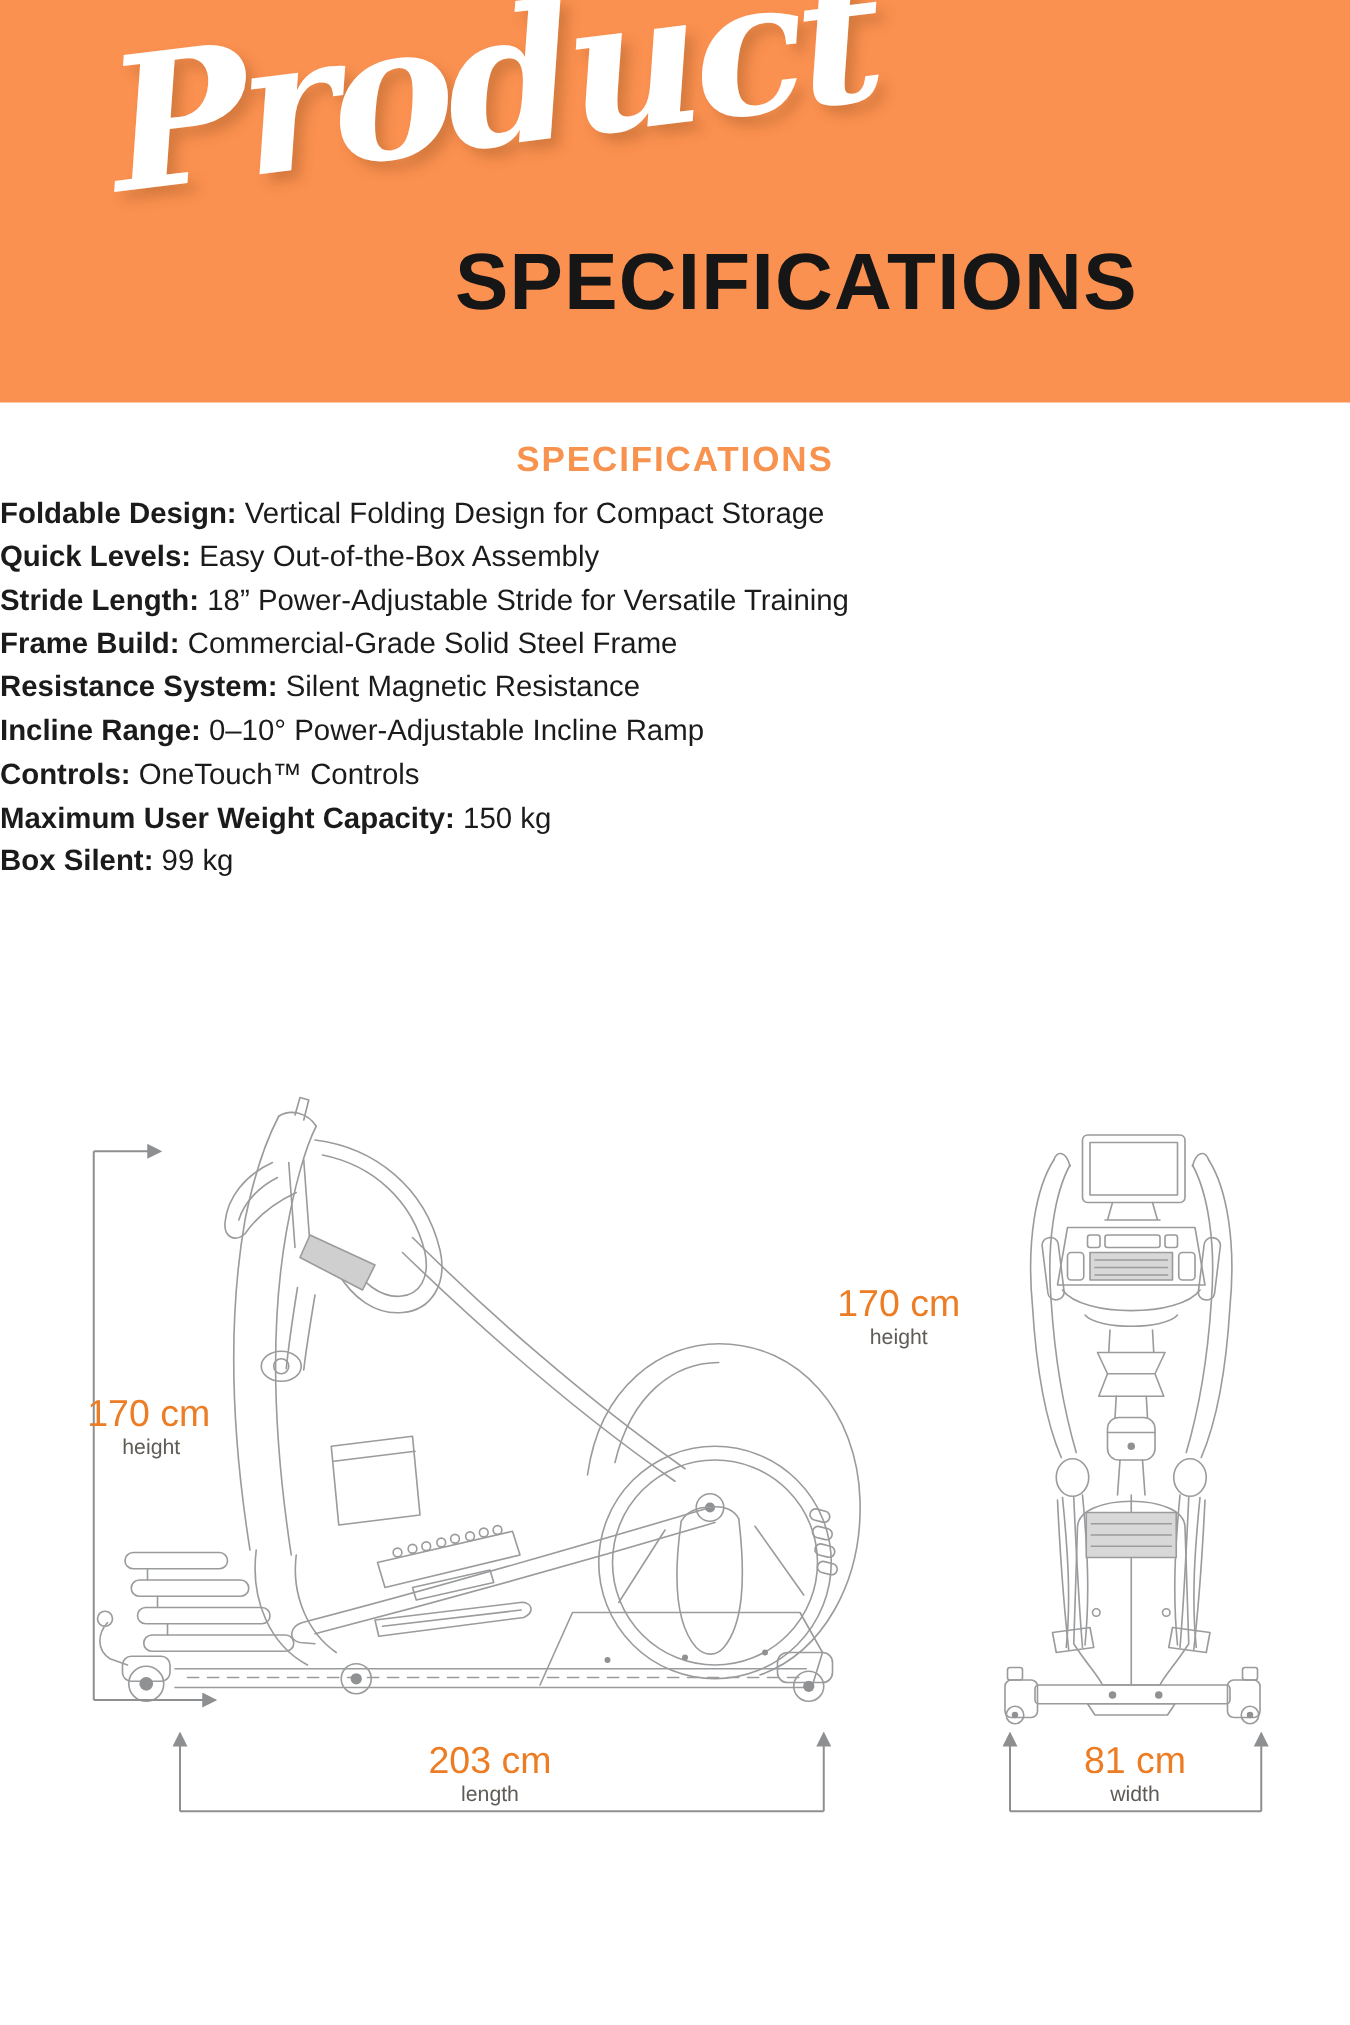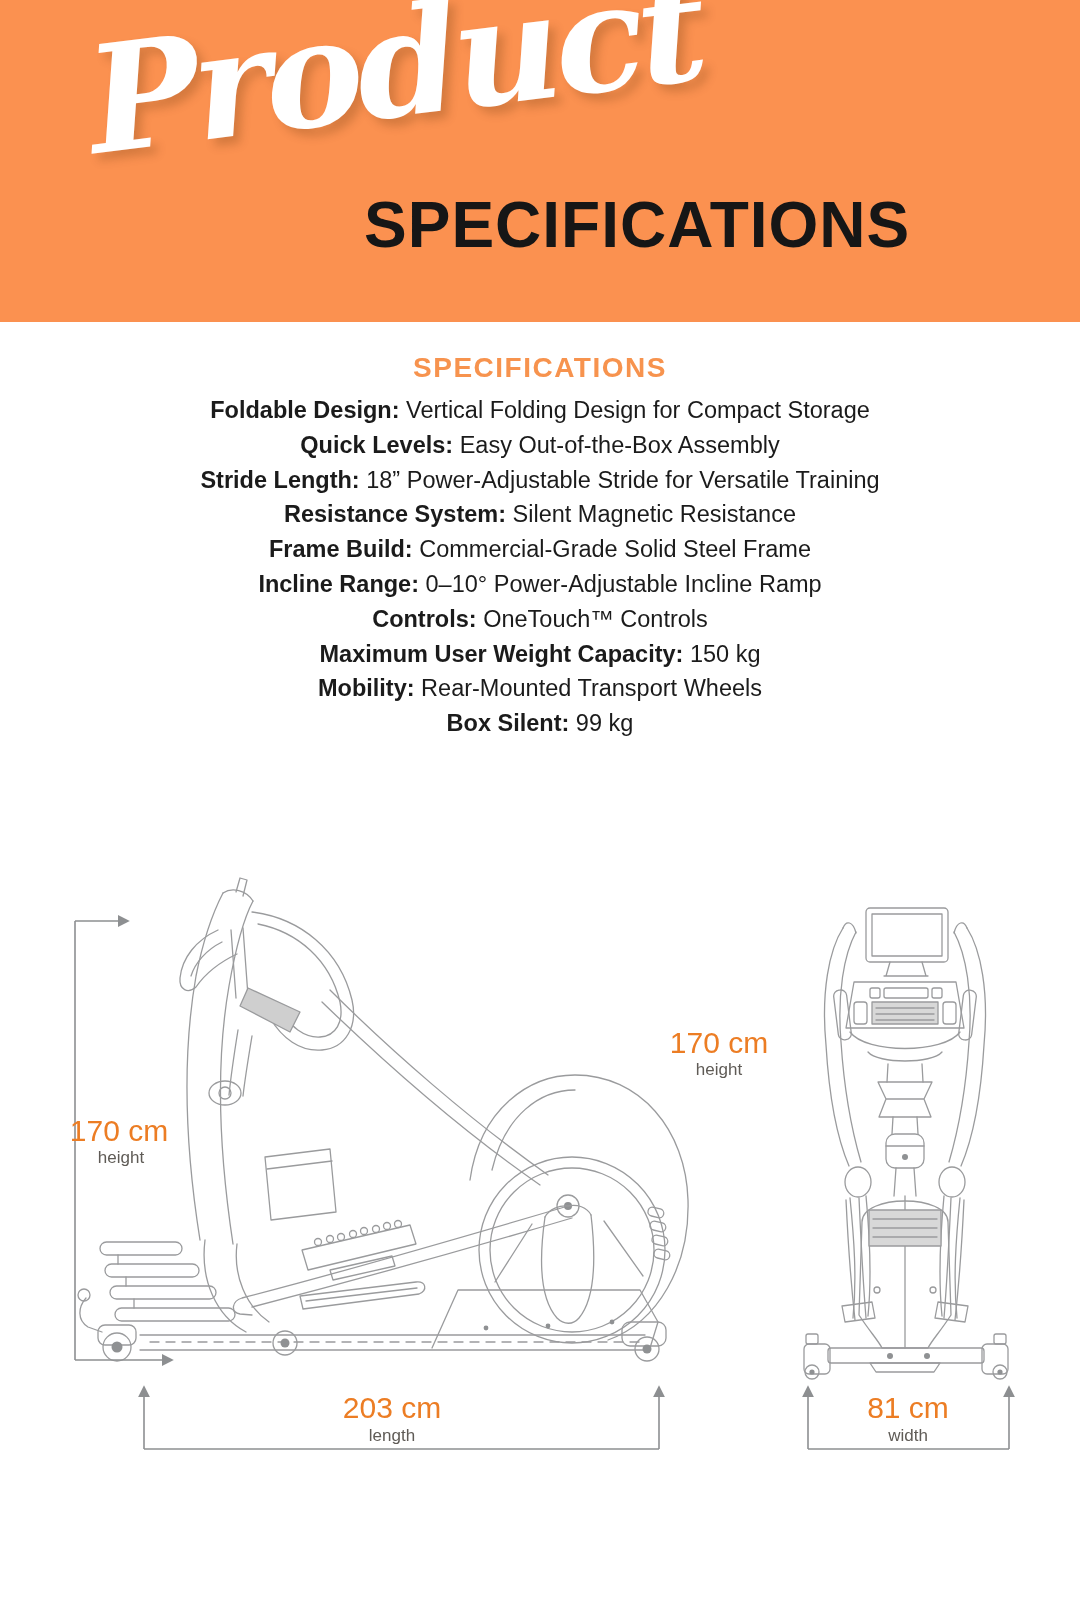--- a/index.html
+++ b/index.html
@@ -19,21 +19,21 @@
   .banner-title{
     position:absolute;left:364px;top:188px;
     font-size:64px;font-weight:700;letter-spacing:1px;color:#161616;white-space:nowrap;
   }
   
   .spec-heading{
     position:absolute;left:0;top:352px;width:1080px;text-align:center;
     font-size:28px;font-weight:700;letter-spacing:1.5px;color:#F7934E;
   }
   .spec-list{
-    position:absolute;left:0;top:393px;width:1080px;text-align:center;
+    position:absolute;left:0;top:393px;width:1080px;text-align:left;
     font-size:23.5px;line-height:34.8px;color:#1B1B1B;
   }
   .spec-list p{margin:0;}
   .spec-label{font-weight:700;}
   .spec-value{font-weight:400;white-space:pre-wrap;}
   
   .diagram{position:absolute;left:0;top:870px;width:1080px;height:590px;}
   .sk path,.sk rect,.sk circle,.sk ellipse{
     fill:none;stroke:#9A9B9D;stroke-width:1.3;stroke-linecap:round;stroke-linejoin:round;
   }
@@ -51,26 +51,25 @@
   <div class="script-word">Product</div>
   <div class="banner-title">SPECIFICATIONS</div>
 </div>
 
 <div class="spec-heading">SPECIFICATIONS</div>
 
 <div class="spec-list">
   <p class="spec-line"><span class="spec-label">Foldable Design:</span><span class="spec-value"> Vertical Folding Design for Compact Storage</span></p>
   <p class="spec-line"><span class="spec-label">Quick Levels:</span><span class="spec-value"> Easy Out-of-the-Box Assembly</span></p>
   <p class="spec-line"><span class="spec-label">Stride Length:</span><span class="spec-value"> 18” Power-Adjustable Stride for Versatile Training</span></p>
+  <p class="spec-line"><span class="spec-label">Frame Build:</span><span class="spec-value"> Commercial-Grade Solid Steel Frame</span></p>
   <p class="spec-line"><span class="spec-label">Resistance System:</span><span class="spec-value"> Silent Magnetic Resistance</span></p>
-  <p class="spec-line"><span class="spec-label">Frame Build:</span><span class="spec-value"> Commercial-Grade Solid Steel Frame</span></p>
   <p class="spec-line"><span class="spec-label">Incline Range:</span><span class="spec-value"> 0–10° Power-Adjustable Incline Ramp</span></p>
   <p class="spec-line"><span class="spec-label">Controls:</span><span class="spec-value"> OneTouch™ Controls</span></p>
   <p class="spec-line"><span class="spec-label">Maximum User Weight Capacity:</span><span class="spec-value"> 150 kg</span></p>
-  <p class="spec-line"><span class="spec-label">Mobility:</span><span class="spec-value"> Rear-Mounted Transport Wheels</span></p>
   <p class="spec-line"><span class="spec-label">Box Silent:</span><span class="spec-value"> 99 kg</span></p>
 </div>
 
 <svg class="diagram" viewBox="0 0 1080 590" xmlns="http://www.w3.org/2000/svg">
   <defs>
     <marker id="arr" viewBox="0 0 10 10" refX="8.5" refY="5" markerWidth="7.5" markerHeight="7.5" orient="auto-start-reverse">
       <path d="M0,0 L10,5 L0,10 Z" fill="#8D8F91" stroke="none"></path>
     </marker>
   </defs>
 

